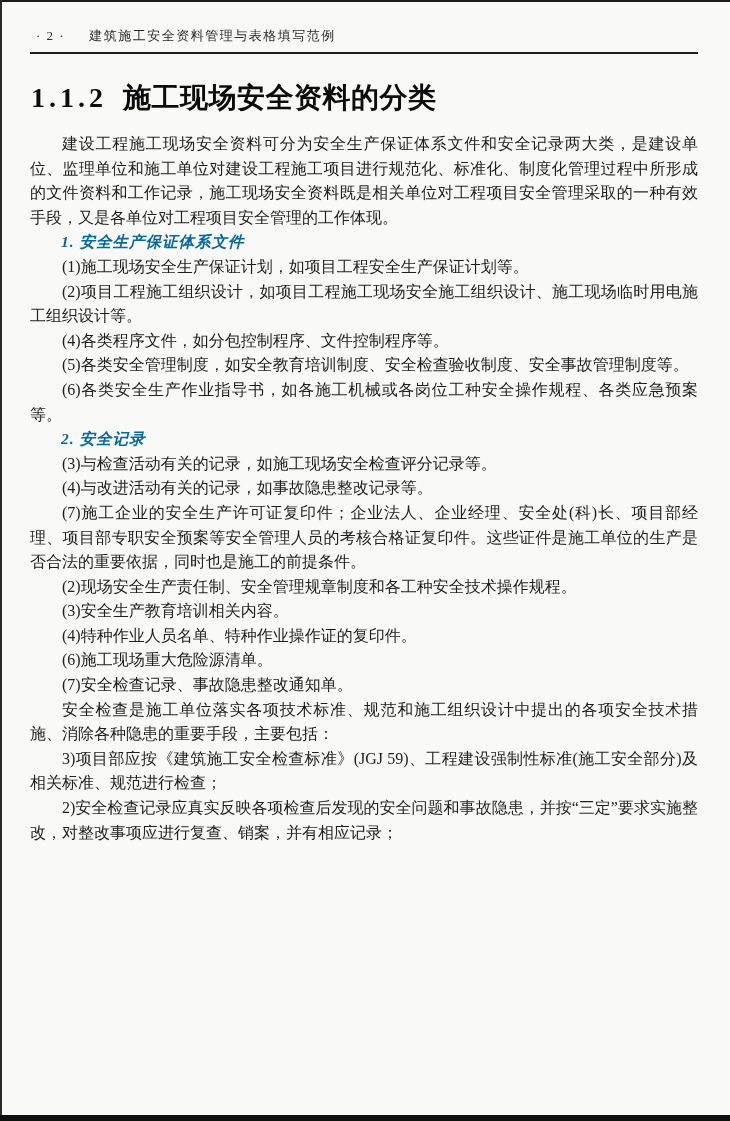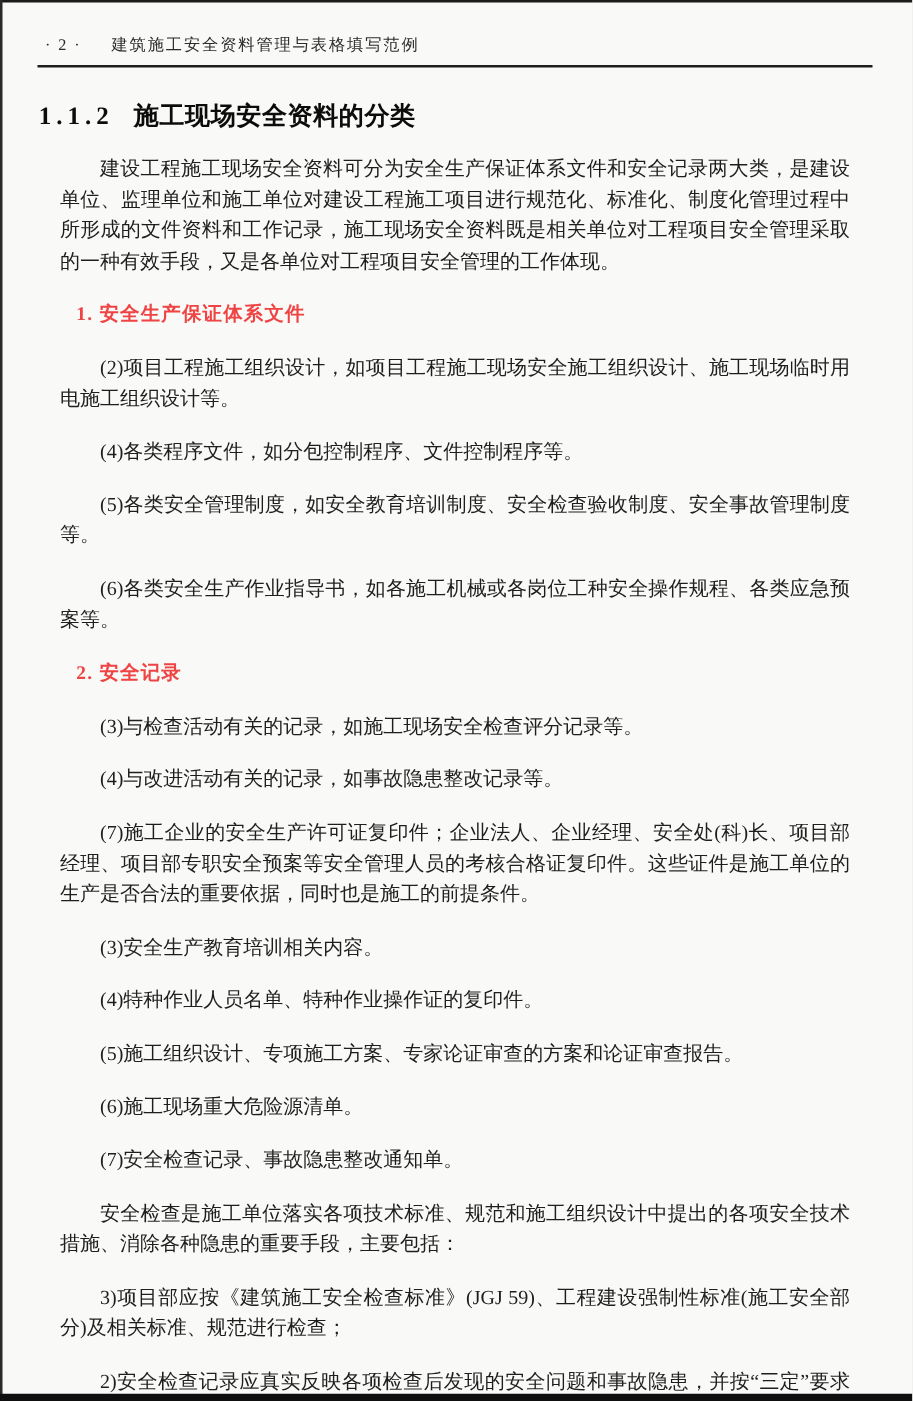--- a/index.html
+++ b/index.html
@@ -32,46 +32,47 @@
     margin-top:7px;
     border-bottom:2px solid #1d1d1d;
     width:668px;
     height:0;
   }
 
   .section-heading {
     margin:25px 0 15px 1px;
     font-family:"Liberation Sans", sans-serif;
     font-weight:bold;
-    font-size:20px;
+    font-size:28px;
     color:#0c0c0c;
     letter-spacing:0.5px;
     display:flex;
     align-items:baseline;
   }
   .section-heading .sec-num {
     font-family:"Liberation Serif", serif;
     letter-spacing:4px;
     margin-right:16px;
   }
 
   .para {
-    margin:18px;
+    margin:0;
     font-size:16px;
     line-height:24.6px;
     color:#1e1e1e;
     text-align:justify;
     text-indent:2em;
   }
   .subhead {
     margin:0;
     font-size:15.5px;
     line-height:24.6px;
-    color:#ef4444;
+    color:#0369a1;
     font-weight:bold;
+    font-style:italic;
     text-indent:2em;
     letter-spacing:1px;
   }
 </style>
 </head>
 <body>
 
 <div class="page">
   <div class="edge-top"></div>
   <div class="edge-left"></div>
@@ -84,33 +85,34 @@
     </div>
     <div class="header-rule"></div>
     <div id="sections">
         <section>
           <h2 class="section-heading">
             <span class="sec-num">1.1.2</span>
             <span>施工现场安全资料的分类</span>
           </h2>
           <p class="para">建设工程施工现场安全资料可分为安全生产保证体系文件和安全记录两大类，是建设单位、监理单位和施工单位对建设工程施工项目进行规范化、标准化、制度化管理过程中所形成的文件资料和工作记录，施工现场安全资料既是相关单位对工程项目安全管理采取的一种有效手段，又是各单位对工程项目安全管理的工作体现。</p>
           <p class="subhead">1. 安全生产保证体系文件</p>
+          <p class="para">(1)施工现场安全生产保证计划，如项目工程安全生产保证计划等。</p>
           <p class="para">(2)项目工程施工组织设计，如项目工程施工现场安全施工组织设计、施工现场临时用电施工组织设计等。</p>
           <p class="para">(4)各类程序文件，如分包控制程序、文件控制程序等。</p>
           <p class="para">(5)各类安全管理制度，如安全教育培训制度、安全检查验收制度、安全事故管理制度等。</p>
           <p class="para">(6)各类安全生产作业指导书，如各施工机械或各岗位工种安全操作规程、各类应急预案等。</p>
           <p class="subhead">2. 安全记录</p>
           <p class="para">(3)与检查活动有关的记录，如施工现场安全检查评分记录等。</p>
           <p class="para">(4)与改进活动有关的记录，如事故隐患整改记录等。</p>
         </section>
         <section>
           <p class="para">(7)施工企业的安全生产许可证复印件；企业法人、企业经理、安全处(科)长、项目部经理、项目部专职安全预案等安全管理人员的考核合格证复印件。这些证件是施工单位的生产是否合法的重要依据，同时也是施工的前提条件。</p>
+          <p class="para">(2)现场安全生产责任制、安全管理规章制度和各工种安全技术操作规程。</p>
           <p class="para">(3)安全生产教育培训相关内容。</p>
           <p class="para">(4)特种作业人员名单、特种作业操作证的复印件。</p>
-          <p class="para">(5)施工组织设计、专项施工方案、专家论证审查的方案和论证审查报告。</p>
           <p class="para">(6)施工现场重大危险源清单。</p>
           <p class="para">(7)安全检查记录、事故隐患整改通知单。</p>
           <p class="para">安全检查是施工单位落实各项技术标准、规范和施工组织设计中提出的各项安全技术措施、消除各种隐患的重要手段，主要包括：</p>
           <p class="para">3)项目部应按《建筑施工安全检查标准》(JGJ 59)、工程建设强制性标准(施工安全部分)及相关标准、规范进行检查；</p>
           <p class="para">2)安全检查记录应真实反映各项检查后发现的安全问题和事故隐患，并按“三定”要求实施整改，对整改事项应进行复查、销案，并有相应记录；</p>
         </section>
       </div>
   </div>
 </div>
 

